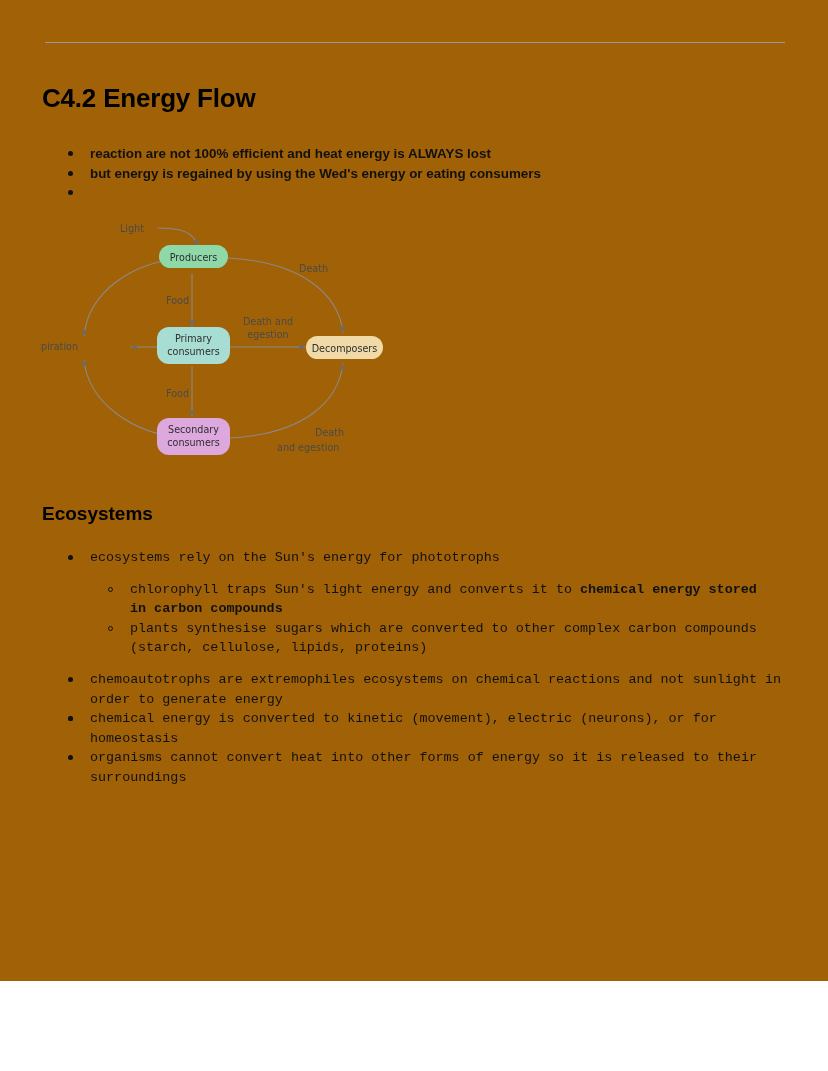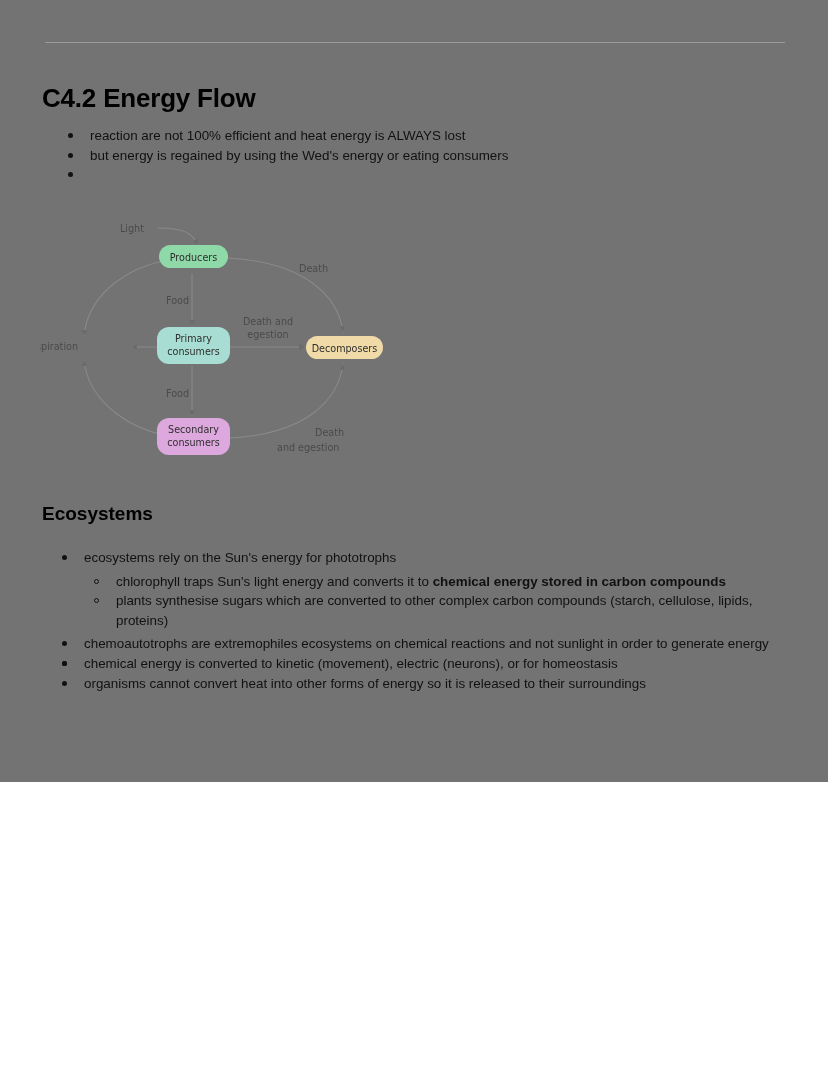--- a/index.html
+++ b/index.html
@@ -12,22 +12,22 @@
     height: 1071px;
     position: relative;
     font-family: "Liberation Sans", sans-serif;
     color: #000000;
     overflow: hidden;
   }
   .page {
     position: absolute;
     left: 0; top: 0;
     width: 828px;
-    height: 782px;
-    background: #737373;
+    height: 981px;
+    background: #a16207;
   }
   .top-rule {
     position: absolute;
     left: 45px;
     top: 42px;
     width: 740px;
     height: 1px;
     background: #9a9a9a;
   }
   .page-title {
@@ -51,48 +51,50 @@
   }
 
   ul.bl {
     margin: 0;
     padding: 0;
     list-style: none;
   }
   .bullets-top {
     position: absolute;
     left: 62px;
-    top: 126px;
+    top: 144px;
     width: 720px;
+    font-weight: bold;
   }
   .bullets-bottom {
     position: absolute;
-    left: 56px;
+    left: 62px;
     top: 548px;
     width: 730px;
+    font-family: Liberation Mono, monospace;
   }
   li.l1 {
     position: relative;
     padding-left: 28px;
     font-size: 13.4px;
     line-height: 19.6px;
     color: #111;
     margin: 0 0 0 0;
   }
   li.l1 > .bdot {
     position: absolute;
     left: 6px;
     top: 7px;
     width: 5px;
     height: 5px;
     border-radius: 50%;
     background: #111;
   }
   ul.sub {
-    margin: 4px;
+    margin: 12px;
     padding: 0;
     list-style: none;
   }
   li.l2 {
     position: relative;
     padding-left: 28px;
     font-size: 13.4px;
     line-height: 19.6px;
     color: #111;
   }

